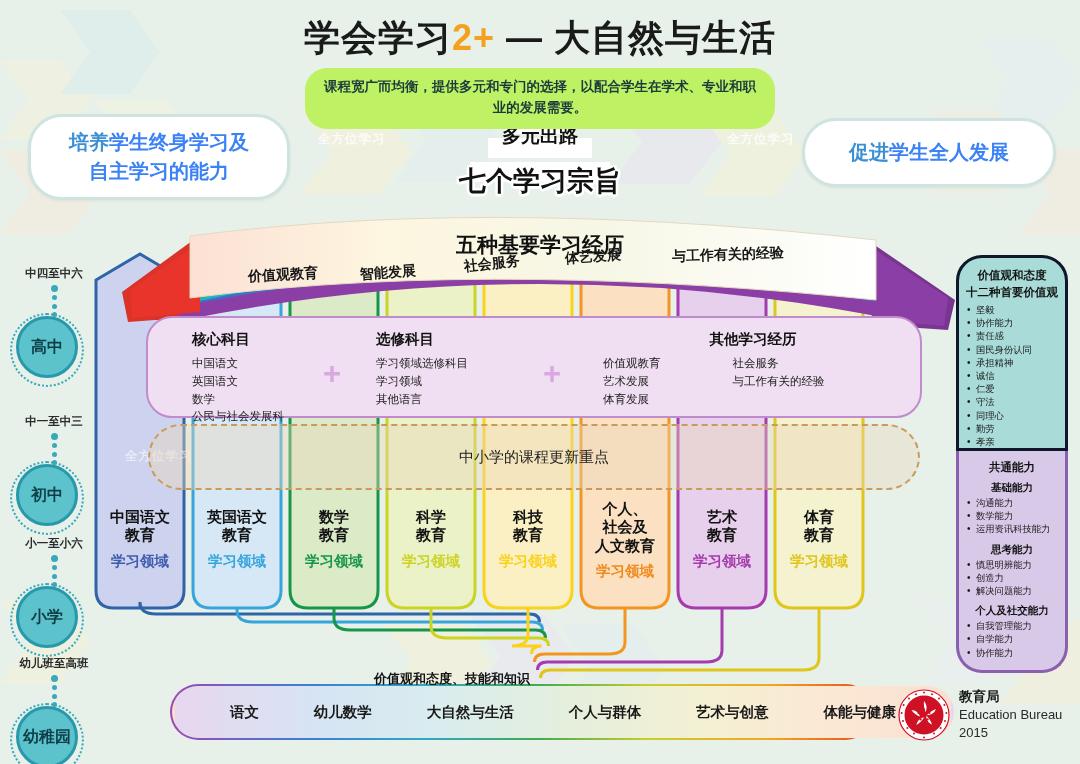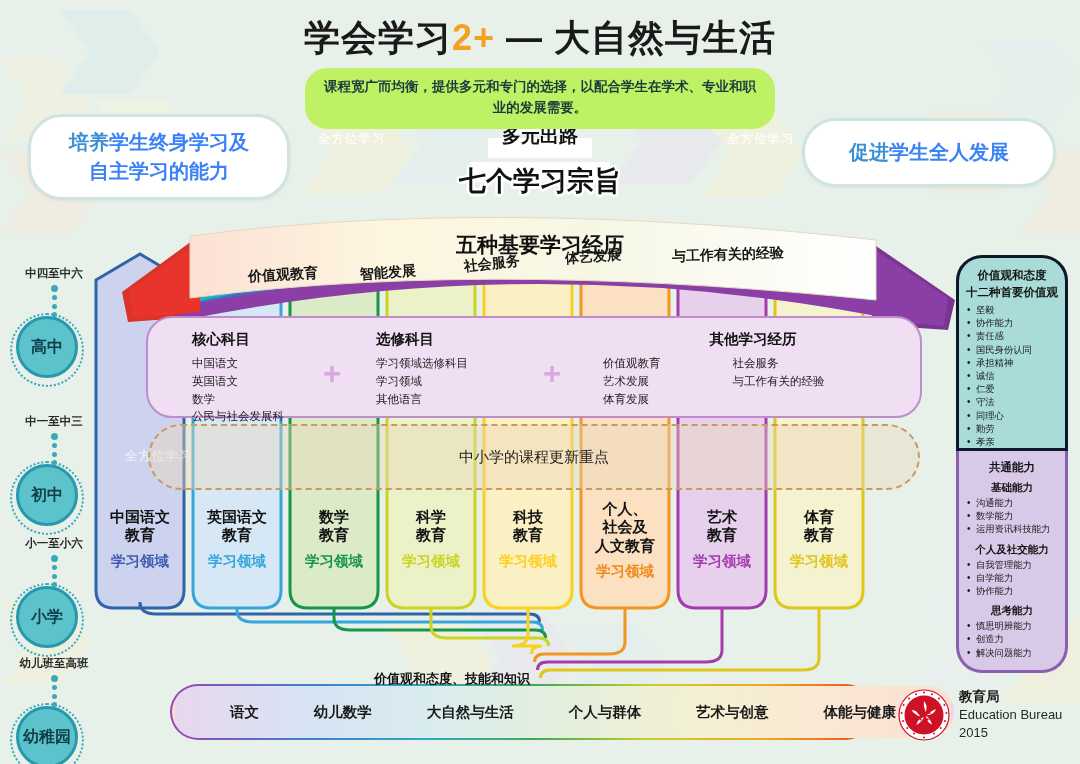--- a/index.html
+++ b/index.html
@@ -466,33 +466,33 @@
       <div id="groups">
           <div class="grp">
             <h5>基础能力</h5>
             <ul>
               <li>沟通能力</li>
               <li>数学能力</li>
               <li>运用资讯科技能力</li>
             </ul>
           </div>
           <div class="grp">
+            <h5>思考能力</h5>
+            <ul>
+              <li>慎思明辨能力</li>
+              <li>创造力</li>
+              <li>解决问题能力</li>
+            </ul>
+          </div>
+          <div class="grp">
             <h5>个人及社交能力</h5>
             <ul>
               <li>自我管理能力</li>
               <li>自学能力</li>
               <li>协作能力</li>
-            </ul>
-          </div>
-          <div class="grp">
-            <h5>思考能力</h5>
-            <ul>
-              <li>慎思明辨能力</li>
-              <li>创造力</li>
-              <li>解决问题能力</li>
             </ul>
           </div>
         </div>
     </div>
   </div>
 
   <div class="kg-label">价值观和态度、技能和知识</div>
   <div class="kg-ring"></div>
   <div class="kg-bar" id="kg-bar">
       <span class="kg-item">语文</span>

